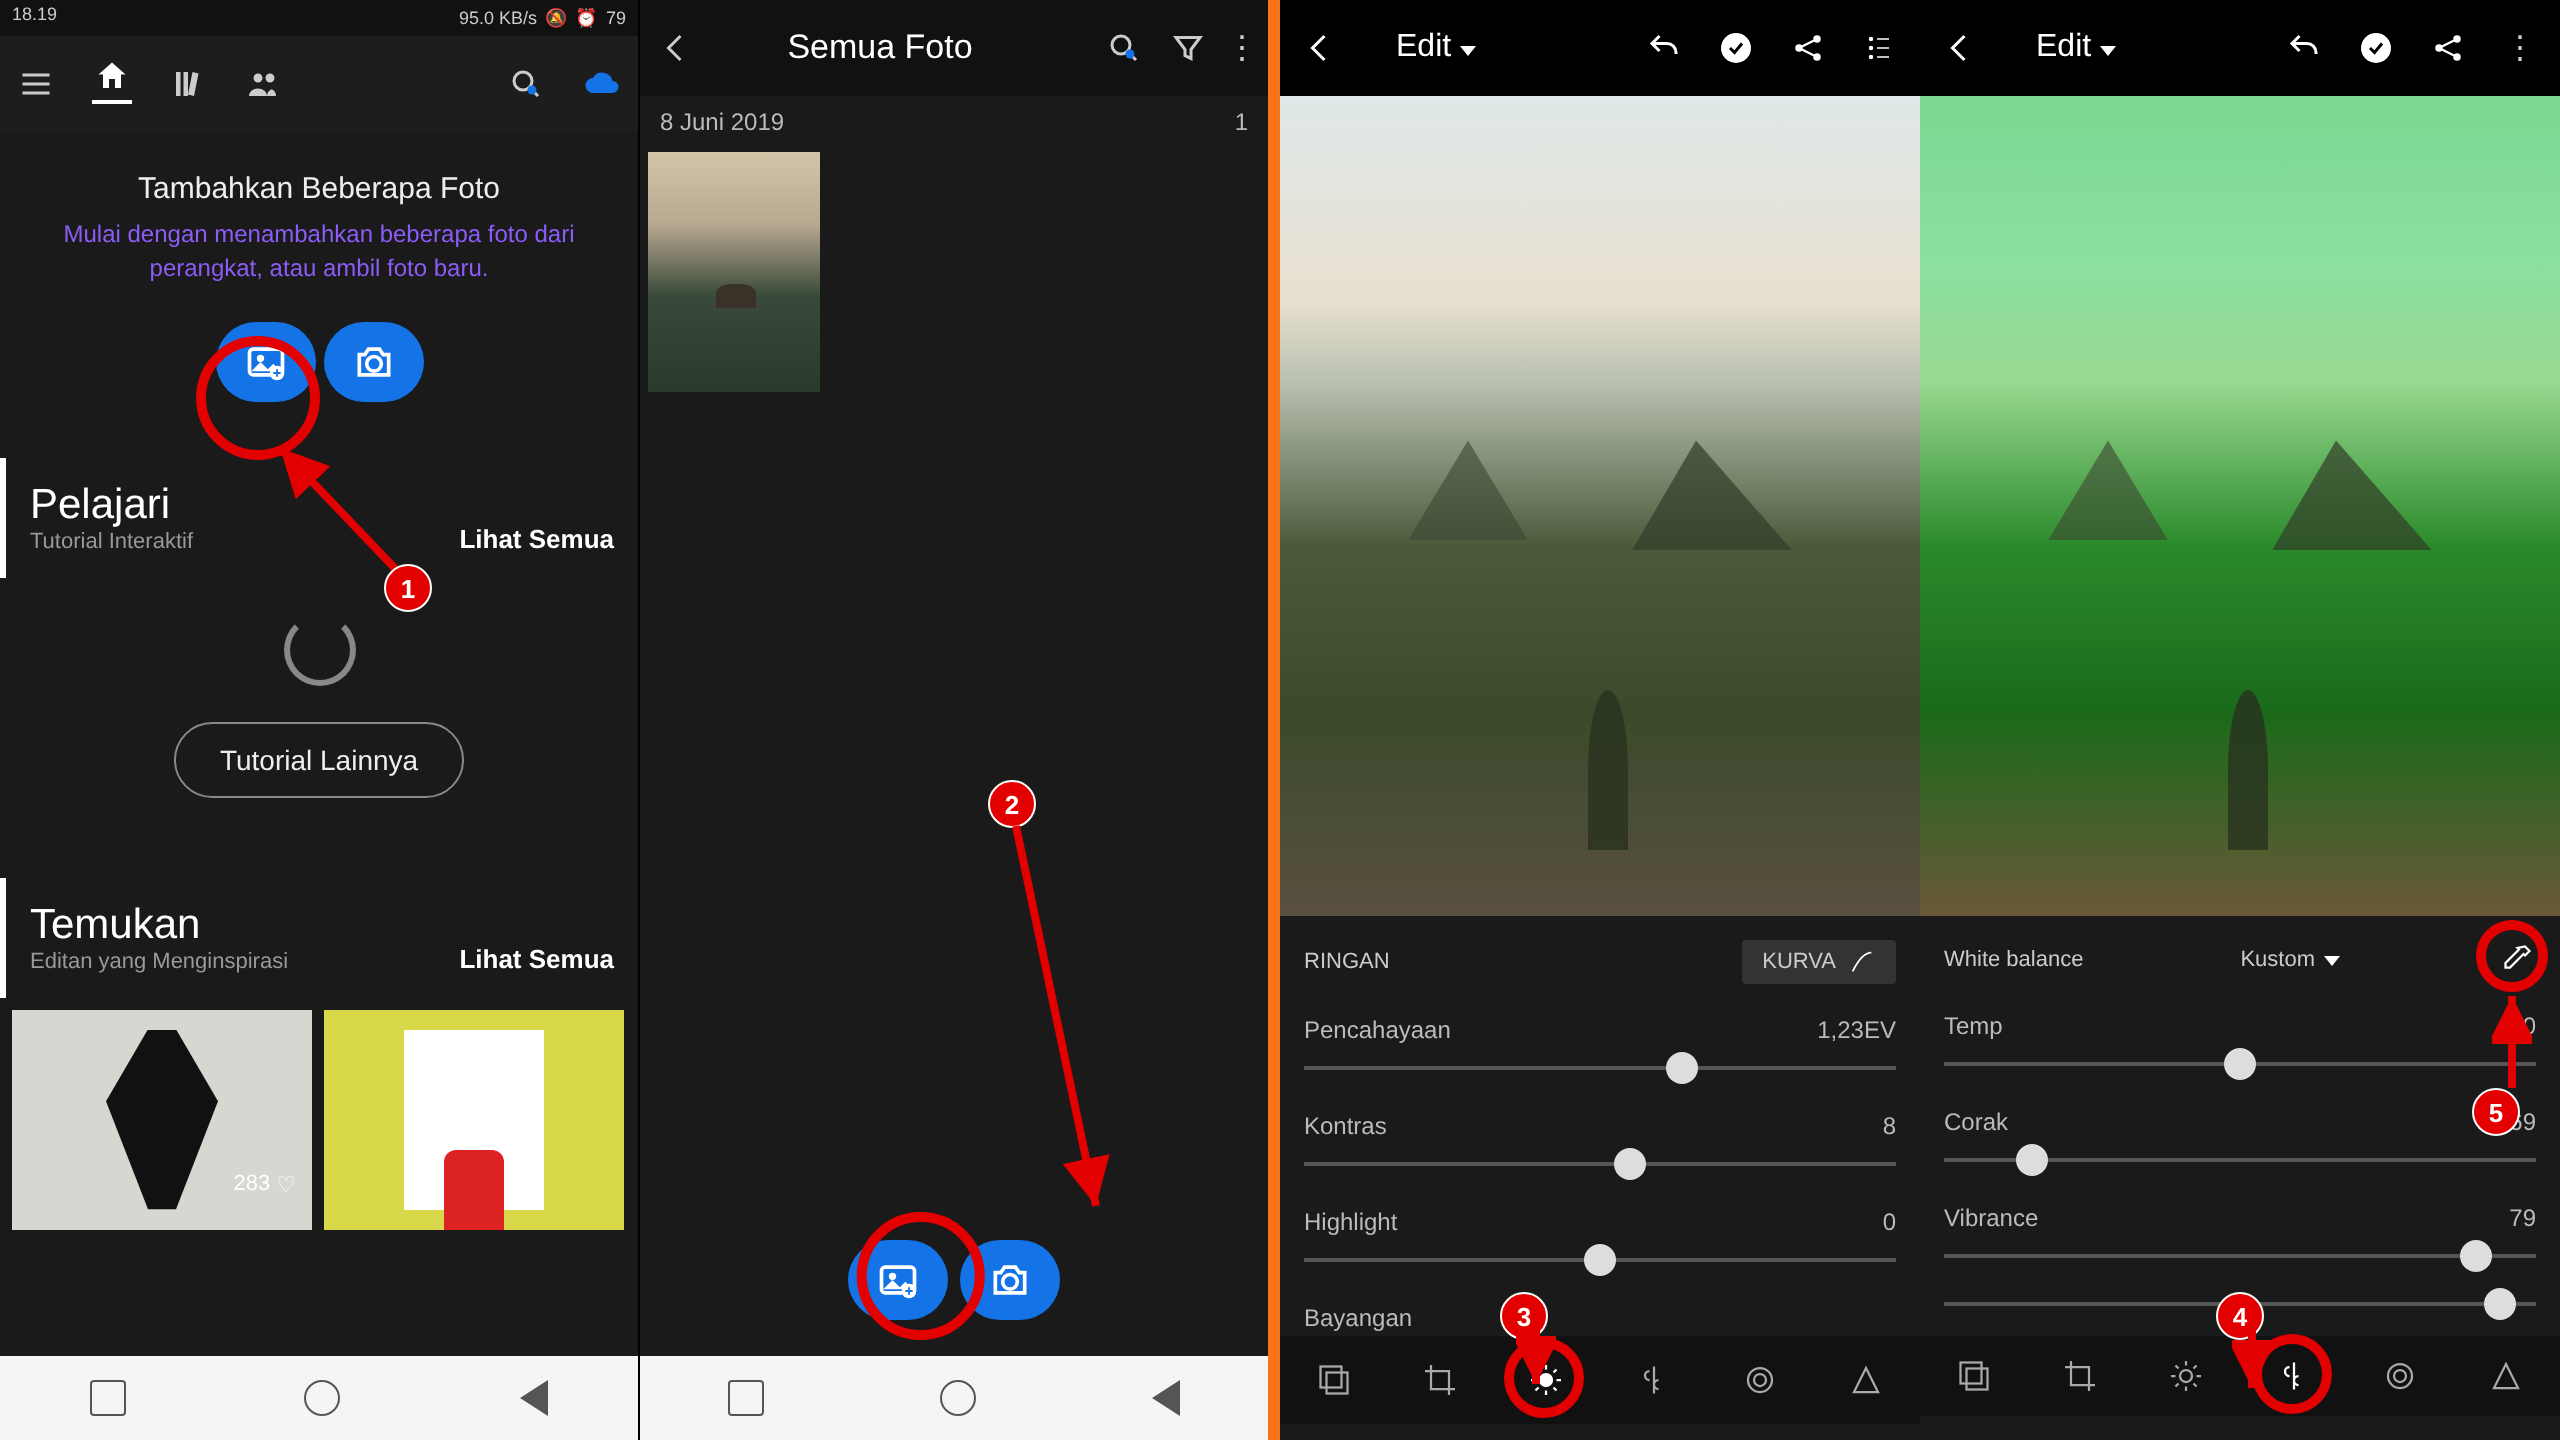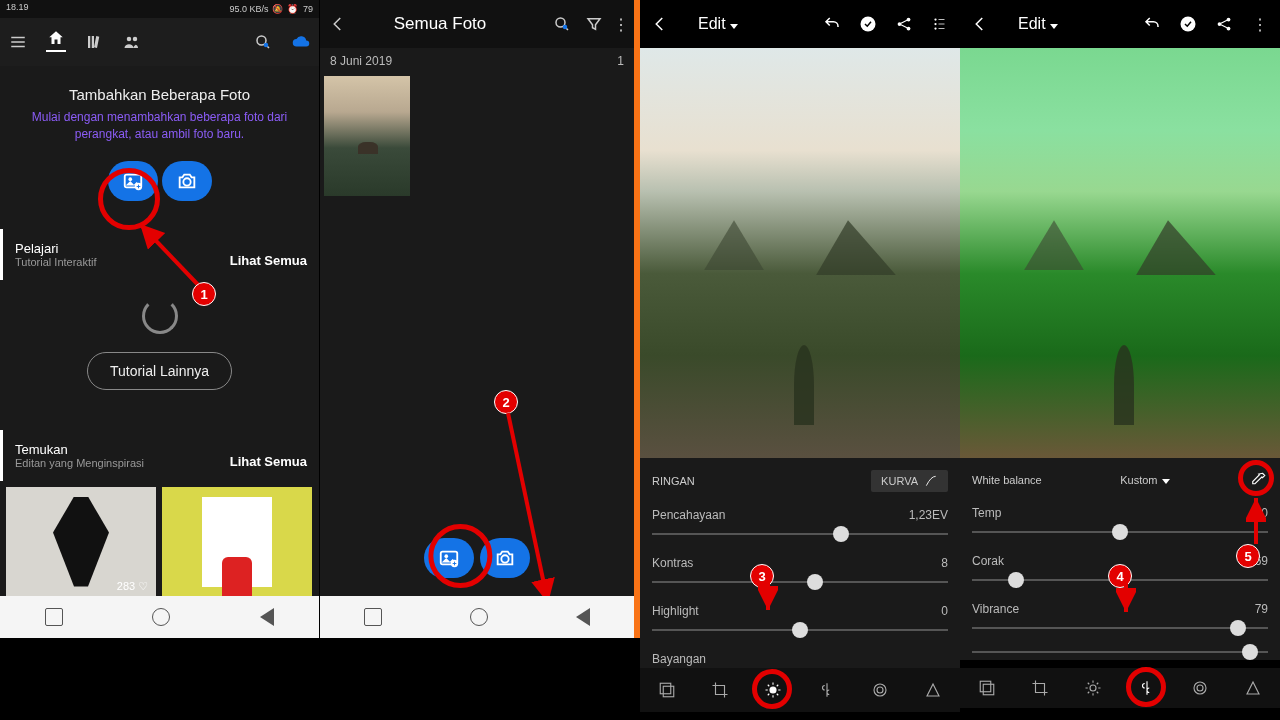--- a/index.html
+++ b/index.html
@@ -5,21 +5,21 @@
 * { margin: 0; padding: 0; box-sizing: border-box; }
 body {
   background: #000;
   color: #fff;
   font-family: -apple-system, Helvetica, Arial, sans-serif;
   width: 1280px;
   height: 720px;
   display: flex;
   overflow: hidden;
 }
-.panel { height: 638px; position: relative; background: #1a1a1a; }
+.panel { height: 720px; position: relative; background: #1a1a1a; }
 .p1 { width: 320px; border-right: 1px solid #000; }
 .p2 { width: 320px; border-right: 6px solid #f97316; }
 .p3 { width: 320px; }
 .p4 { width: 320px; }
 
 
 .statusbar {
   height: 18px; display: flex; justify-content: space-between;
   padding: 2px 6px; font-size: 9px; color: #ccc; background: #111;
 }
@@ -34,32 +34,32 @@
 .active-tab { color: #fff; border-bottom: 2px solid #fff; padding-bottom: 6px; }
 .home-body { padding: 20px 12px; text-align: center; }
 .home-title { font-size: 15px; color: #eee; margin-bottom: 6px; }
 .home-sub { font-size: 12px; color: #8b5cf6; line-height: 1.4; margin-bottom: 18px; }
 .blue-btns { display: flex; justify-content: center; gap: 0; position: relative; }
 .blue-pill { background: #1473e6; color: #fff; width: 50px; height: 40px; border-radius: 20px;
   display: flex; align-items: center; justify-content: center; font-size: 18px; }
 .red-circle { position: absolute; border: 5px solid #e30000; border-radius: 50%; }
 .c1 { width: 62px; height: 62px; top: 168px; left: 98px; }
 .section-head { text-align: left; padding: 12px; display: flex; justify-content: space-between; align-items: flex-end; }
-.section-head .t { font-size: 13px; }
+.section-head .t { font-size: 21px; }
 .section-head .sub { font-size: 11px; color: #999; }
 .section-head .more { font-size: 13px; font-weight: 600; color: #fff; }
 .spinner { width: 36px; height: 36px; border: 3px solid #888; border-top-color: transparent;
   border-radius: 50%; margin: 18px auto; }
 .outline-btn { border: 1px solid #888; border-radius: 22px; padding: 10px 22px;
   display: inline-block; font-size: 14px; color: #eee; }
 .thumbs { display: flex; gap: 6px; padding: 6px; }
 .thumb1 { width: 150px; height: 110px; background: #d8d6d0; position: relative;
   display: flex; align-items: center; justify-content: center; }
 .thumb1 .silhouette { width: 70px; height: 90px; background: #111; clip-path: polygon(40% 0,60% 0,75% 20%,90% 40%,80% 60%,60% 100%,40% 100%,20% 60%,10% 40%,25% 20%); }
-.thumb1 .badge { position: absolute; bottom: 4px; right: 8px; font-size: 11px; color: #fff; display:flex; align-items:center; gap:3px;}
+.thumb1 .badge { position: absolute; bottom: 16px; right: 8px; font-size: 11px; color: #fff; display:flex; align-items:center; gap:3px;}
 .thumb2 { width: 150px; height: 110px; background: #d9d84a; position: relative; }
 .thumb2 .frame { position: absolute; left: 50%; top: 10px; transform: translateX(-50%);
   width: 70px; height: 90px; background: #fff; }
 .thumb2 .person { position:absolute; bottom:0; left:50%; transform:translateX(-50%); width:30px; height:40px; background:#d22; border-radius:6px 6px 0 0;}
 .navbar { position: absolute; bottom: 0; left: 0; right: 0; height: 42px;
   background: #f5f5f5; display: flex; justify-content: space-around; align-items: center; }
 .navbar span { width: 18px; height: 18px; border: 1.5px solid #555; display: inline-block; }
 .navbar .sq { border-radius: 2px; }
 .navbar .ci { border-radius: 50%; }
 .navbar .tr { border: none; width: 0; height: 0; border-top: 9px solid transparent;

